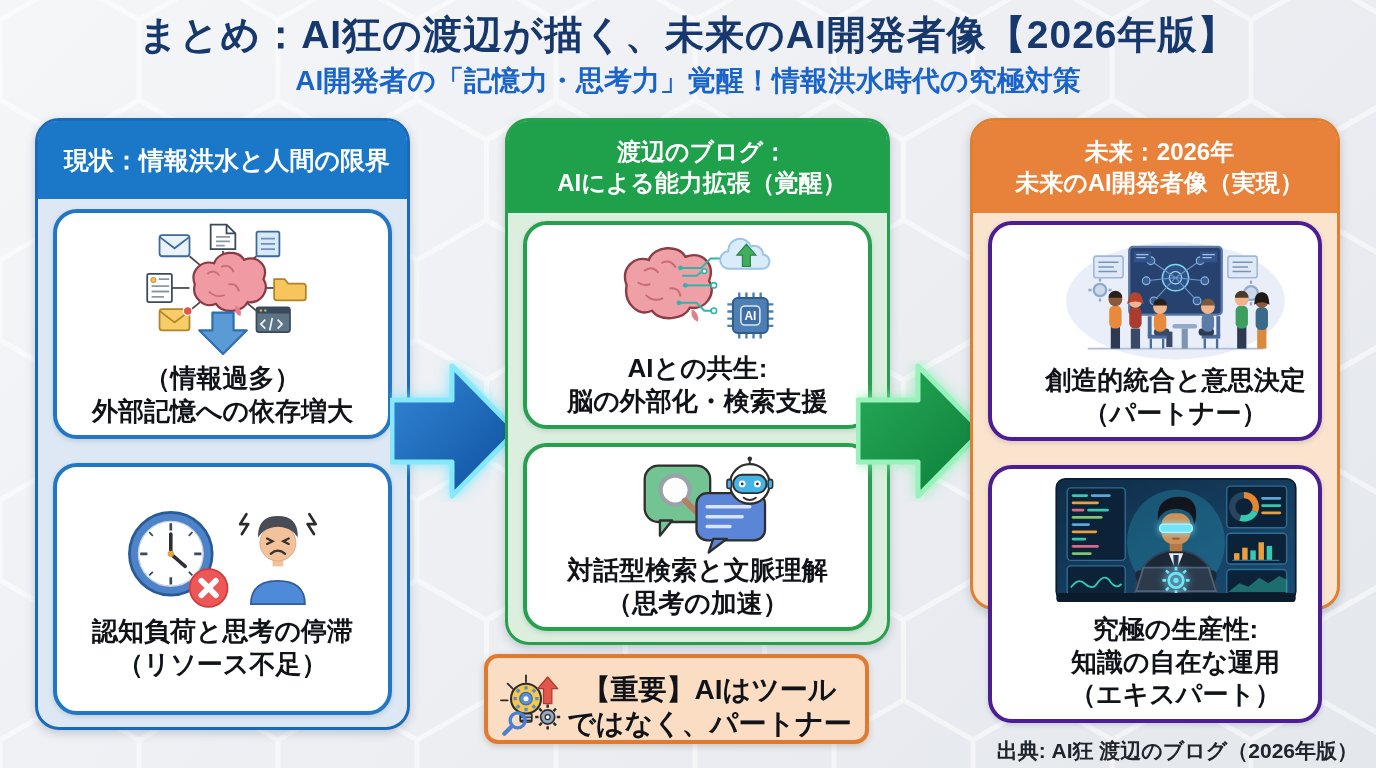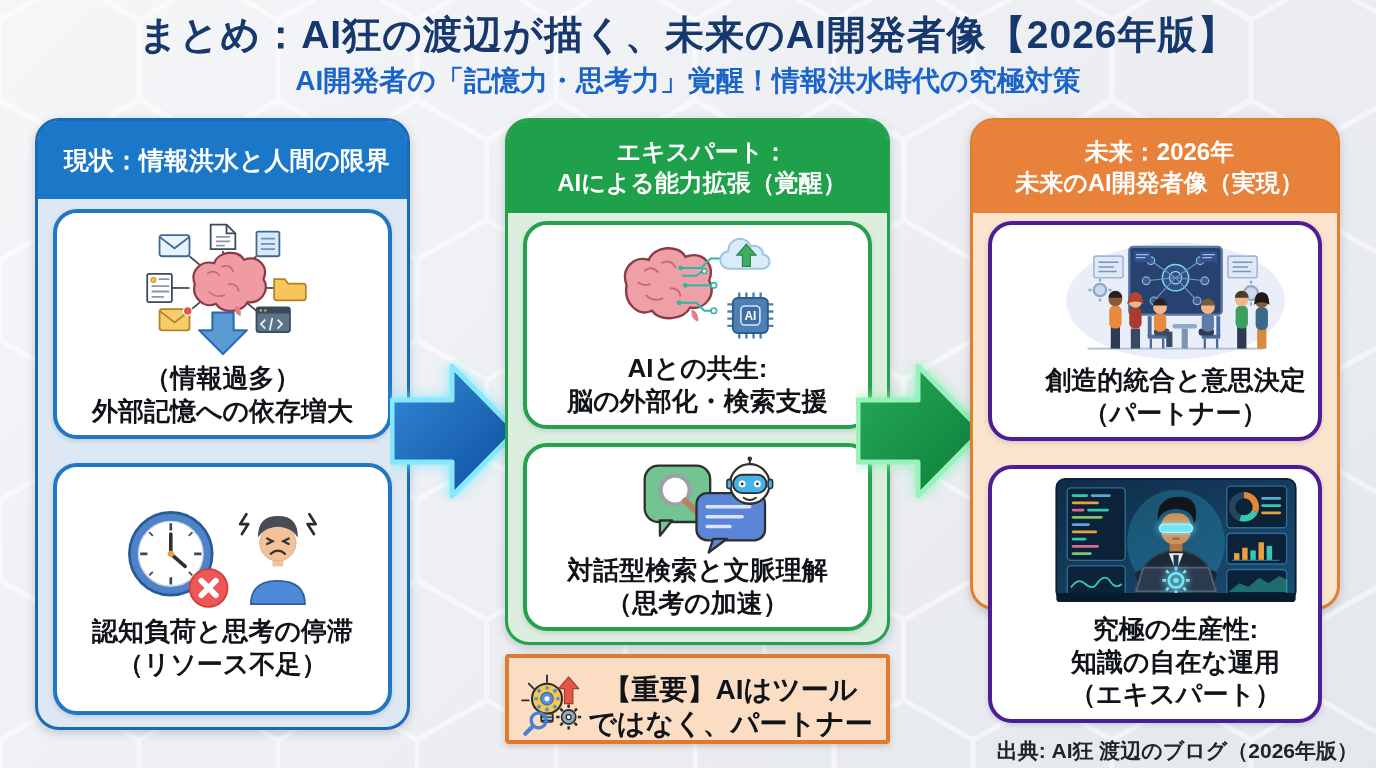--- a/index.html
+++ b/index.html
@@ -33,22 +33,22 @@
   .card-orange { border:4px solid #4c1d95;padding-left:47px; }
   .card-l1 { left:15px; top:88px;  width:339px; height:230px; }
   .card-l2 { left:15px; top:342px; width:339px; height:252px; }
   .card-m1 { left:15px; top:100px; width:349px; height:208px; }
   .card-m2 { left:15px; top:322px; width:349px; height:188px; }
   .card-r1 { left:15px; top:100px; width:334px; height:220px; }
   .card-r2 { left:15px; top:344px; width:334px; height:258px; }
 
   .caption { text-align:center; font-weight:900; font-size:26px; line-height:1.25; color:#101317; }
 
-  .note { position:absolute; left:505px; top:654px; width:385px; height:90px; background:#fbddc4;
-          border:4px solid #df7a30; border-radius:4px; display:flex; align-items:center;
+  .note { position:absolute; left:484px; top:654px; width:385px; height:90px; background:#fbddc4;
+          border:4px solid #df7a30; border-radius:14px; display:flex; align-items:center;
           padding:16px 12px 0 8px; box-shadow:0 2px 6px rgba(120,70,20,.25); }
   .note-text { flex:1; text-align:center; font-weight:900; font-size:28px; line-height:1.22; color:#101317; }
 
   .arrow { position:absolute; }
   .source { position:absolute; top:737px; right:18px; font-size:21px; font-weight:700; color:#20242c; }
 </style>
 </head>
 <body>
 
 <div class="canvas">
@@ -168,21 +168,21 @@
       <linearGradient id="agb" x1="0" y1="0" x2="1" y2="1">
         <stop offset="0" stop-color="#3488d8"></stop>
           <stop offset="1" stop-color="#0c4e9c"></stop>
       </linearGradient>
     </defs>
     <polygon points="2,40 62,40 62,6 126,71 62,136 62,102 2,102" fill="url(#agb)" stroke="#86e9fb" stroke-width="5" stroke-linejoin="round" style="filter:drop-shadow(0 0 7px rgba(120,230,250,.9));"></polygon>
   </svg>
 
   <section class="panel panel-green">
     <div class="panel-header ph-green">
-      <div>エキスパート：</div>
+      <div>渡辺のブログ：</div>
       <div>AIによる能力拡張（覚醒）</div>
     </div>
 
     <div class="card card-green card-m1">
       <svg width="198" height="124" viewBox="0 0 240 150">
         <g>
           <path d="M30,66 c-8,-22 10,-38 28,-32 c6,-18 38,-20 46,-4 c22,-8 38,10 30,30 c10,18 -6,38 -24,34 c-8,16 -38,18 -48,4 c-18,8 -36,-10 -32,-32 z" fill="#efa0a6" stroke="#8a3d45" stroke-width="3"></path>
           <path d="M52,48 q10,-8 18,2 M74,38 q12,-6 18,6 M54,78 q10,10 22,4 M84,70 q12,-2 14,10 M44,62 q8,6 16,2" fill="none" stroke="#c96b77" stroke-width="2.5"></path>
           <path d="M112,96 q10,4 8,16 q-10,-4 -8,-16 z" fill="#e0808c"></path>
         </g>

